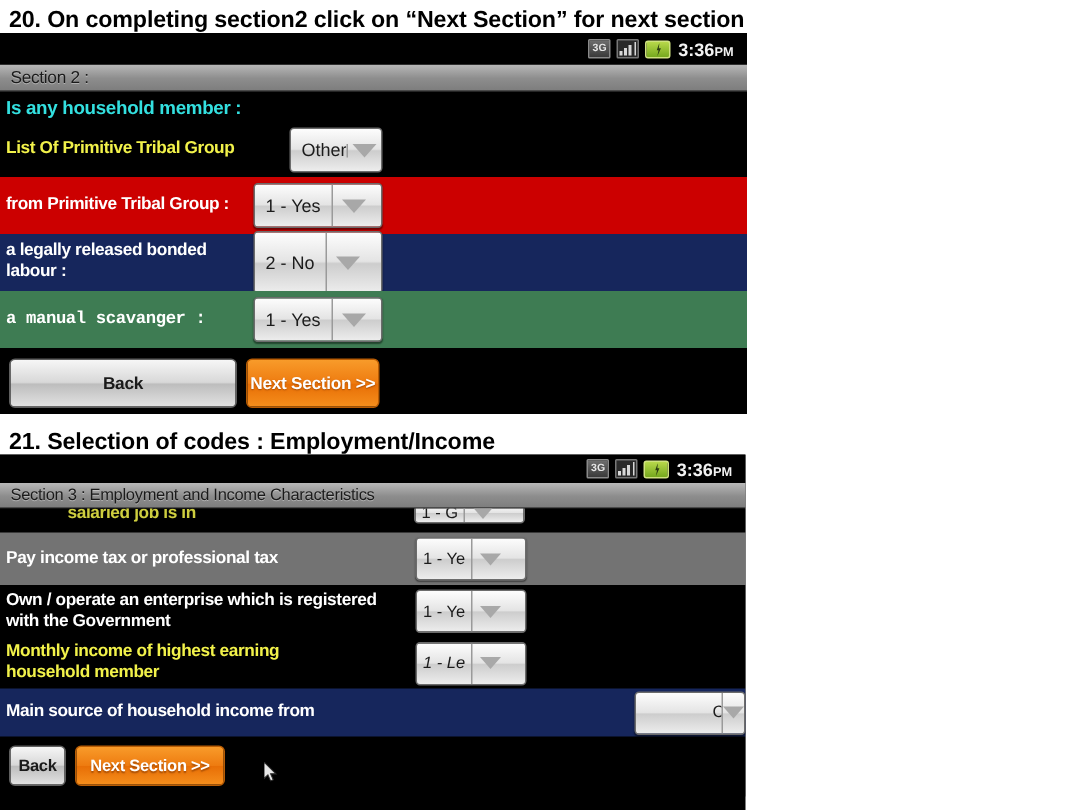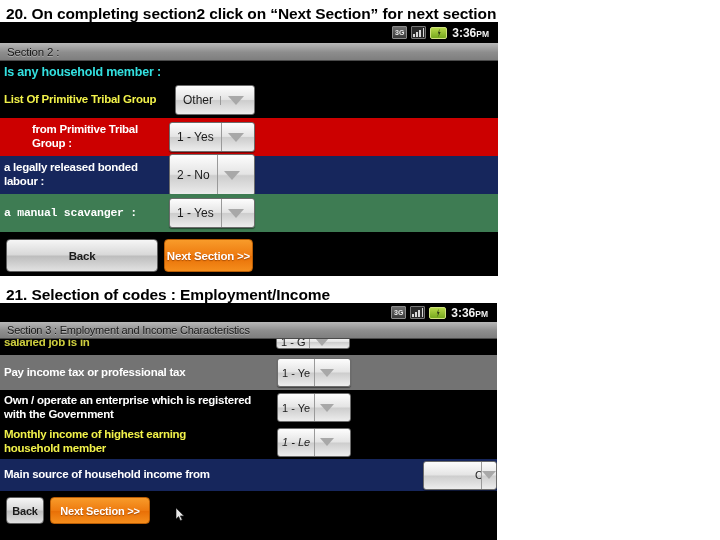--- a/index.html
+++ b/index.html
@@ -122,21 +122,21 @@
     width: 100%;
   }
   .row-label {
     font-size: 11.5px;
     font-weight: bold;
     letter-spacing: -0.25px;
     padding-left: 4px;
     line-height: 1.2;
   }
   .row.black   { background: #000000; }
-  .row.red     { background: #cc0000; padding-left: 28px; }
+  .row.red     { background: #cc0000; }
   .row.darkred { background: #737373; }
   .row.navy    { background: #16265c; }
   .row.green   { background: #3e7c53; }
   .row.black .row-label   { color: #f2f24a; }
   .row.red .row-label     { color: #ffffff; }
   .row.darkred .row-label { color: #ffffff; }
   .row.navy .row-label    { color: #ffffff; }
   .row.green .row-label   { color: #ffffff; font-family: Liberation Mono, monospace; }
   .row.black.yellowlabel .row-label { color: #f2f24a; }
   .row.black.whitelabel .row-label  { color: #ffffff; }
@@ -212,21 +212,21 @@
   #phone-2 .btn-back { width: 38px; height: 27px; font-size: 11px; }
   #phone-2 .btn-next { width: 100px; height: 27px; font-size: 11px; }
 
   
   .cursor {
     position: absolute;
     left: 176px; top: 508px;
     width: 10px; height: 14px;
     z-index: 40;
   }
-  .clipped-row { overflow: hidden; }
+  .clipped-row { overflow: hidden; padding-left: 41px; }
 </style>
 </head>
 <body>
 
 <div class="slide">
 
   <div class="heading" id="heading-1">20. On completing section2 click on “Next Section” for next section</div>
 
   <div class="phone" id="phone-1">
 
@@ -243,21 +243,21 @@
       </div>
       <span class="sb-time"><span>3:36</span><span class="pm">PM</span></span>
     </div>
 
     <div class="titlebar">Section 2 :</div>
 
     <div class="prompt">Is any household member :</div>
 
     <div class="row black" style="height:36px;">
       <span class="row-label" style="max-width:170px;">List Of Primitive Tribal Group</span>
-      <div class="spinner" style="width:80px;height:30px;margin-right:243px;align-items:center;">
+      <div class="spinner" style="width:62px;height:30px;margin-right:243px;align-items:center;">
         <span class="sp-val">Other</span>
         <span class="sp-arrow"></span>
       </div>
     </div>
 
     <div class="row red" style="height:38px;">
       <span class="row-label" style="max-width:172px;">from Primitive Tribal Group :</span>
       <div class="spinner" style="width:86px;height:30px;margin-right:243px;">
         <span class="sp-val">1 - Yes</span>
         <span class="sp-arrow"></span>

